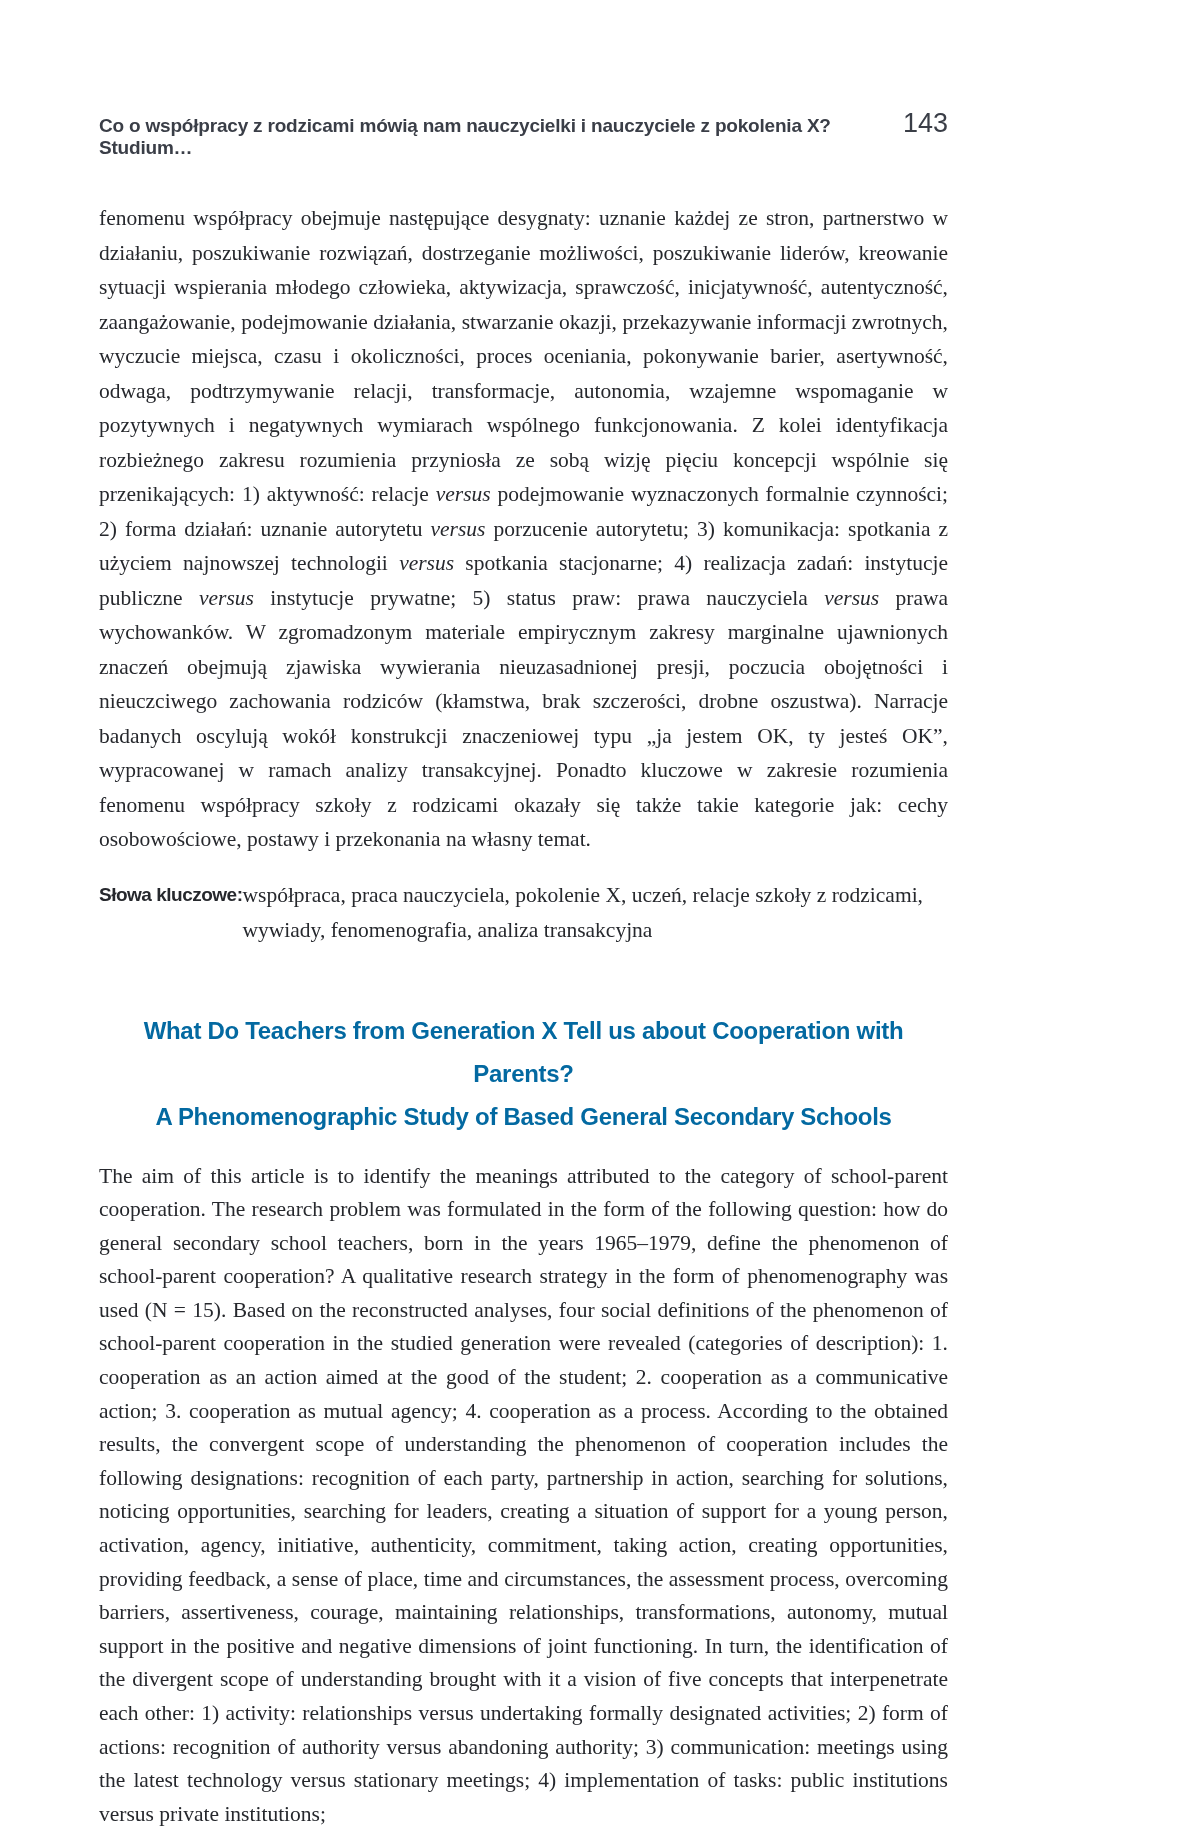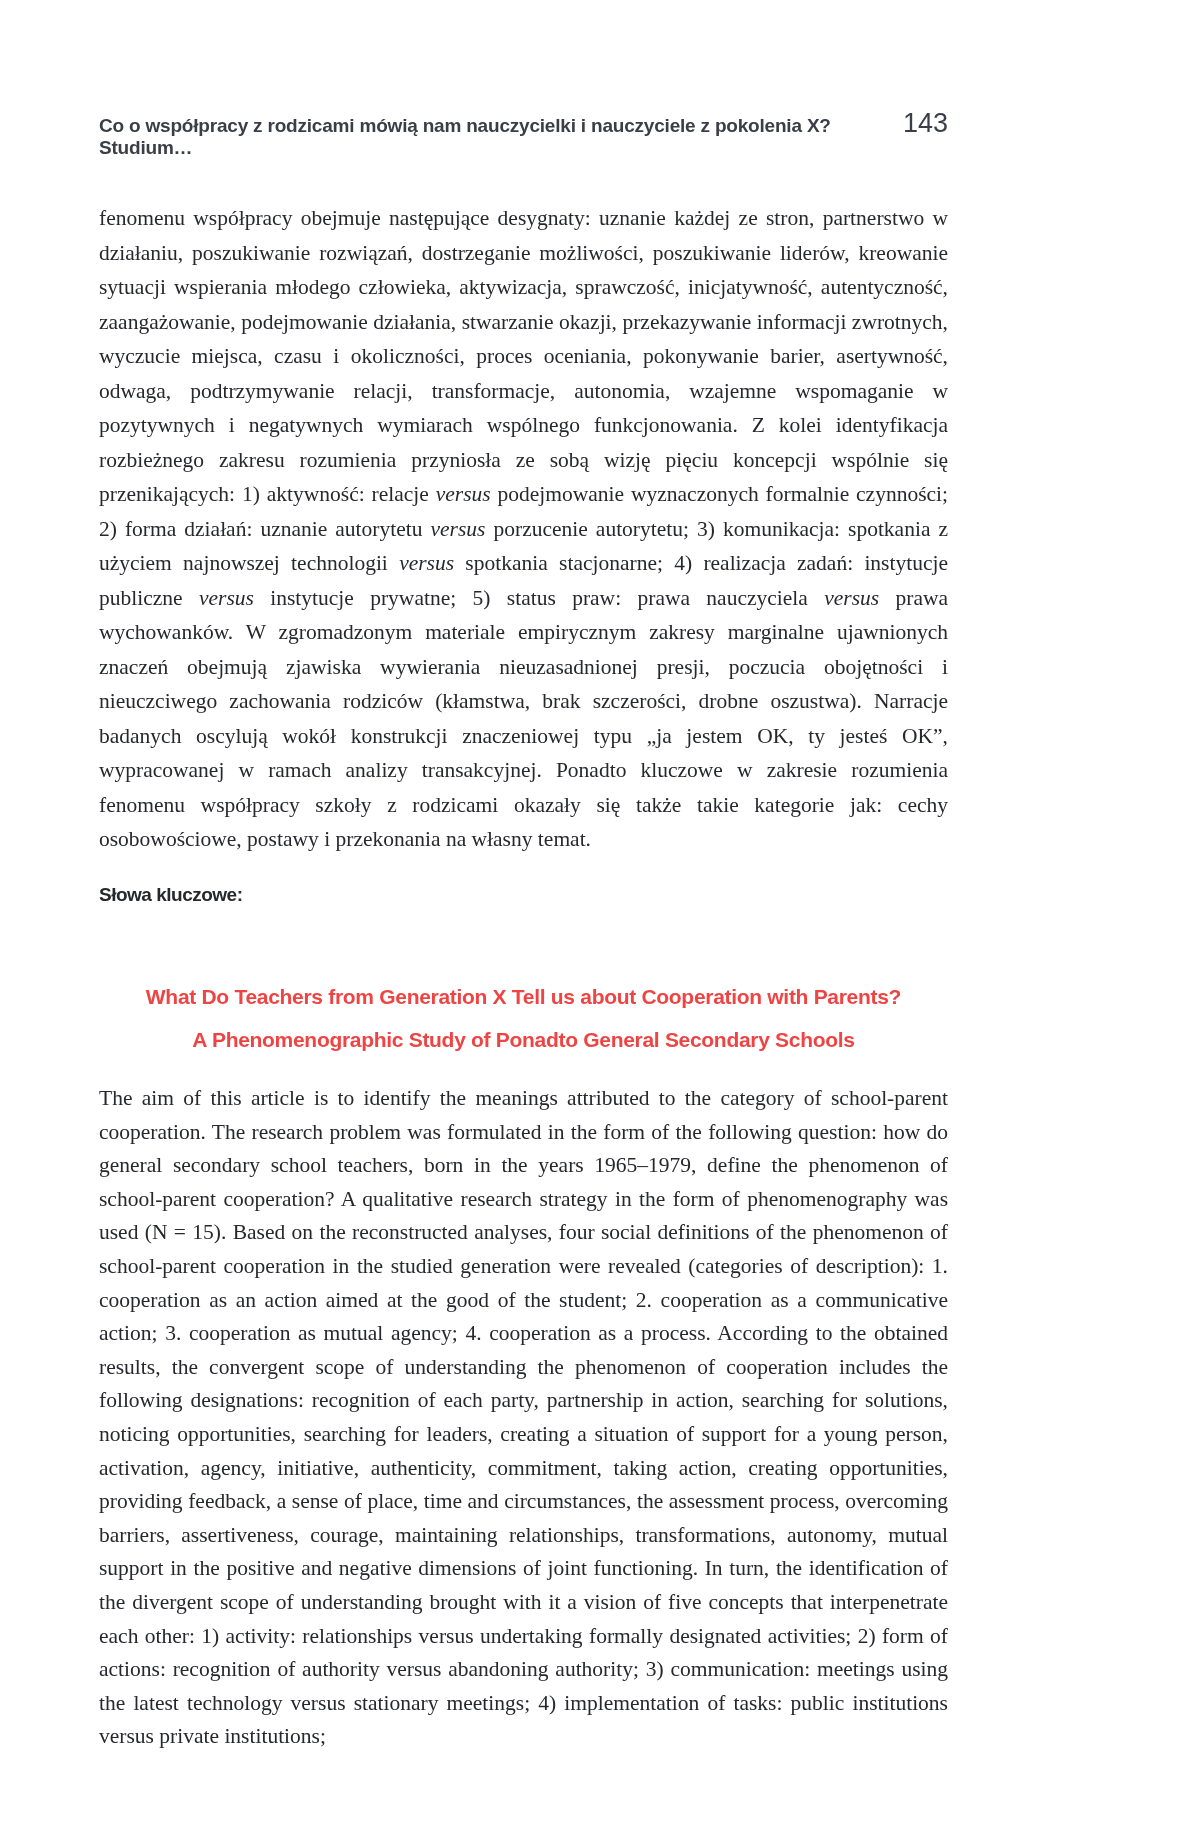--- a/index.html
+++ b/index.html
@@ -69,23 +69,23 @@
     font-family: "Liberation Serif", "DejaVu Serif", serif;
     font-size: 21.5px;
     line-height: 34.5px;
     text-align: left;
   }
   .en-title {
     margin-top: 62px;
     text-align: center;
     font-family: "Liberation Sans", sans-serif;
     font-weight: 700;
-    font-size: 21px;
+    font-size: 24px;
     line-height: 43px;
-    color: #ef4444;
+    color: #0369a1;
     letter-spacing: -0.3px;
   }
   .abstract-en {
     line-height: 33.6px;
   }
   em { font-style: italic; margin-top: 35px; }
 </style>
 </head>
 <body>
 
@@ -93,22 +93,23 @@
 
   <div class="running-header">
     <span class="rh-title">Co o współpracy z rodzicami mówią nam nauczycielki i nauczyciele z pokolenia X? Studium…</span>
     <span class="rh-page">143</span>
   </div>
 
   <p class="body-text abstract-pl" lang="pl">fenomenu współpracy obejmuje następujące desygnaty: uznanie każdej ze stron, partnerstwo w działaniu, poszukiwanie rozwiązań, dostrzeganie możliwości, poszukiwanie liderów, kreowanie sytuacji wspierania młodego człowieka, aktywizacja, sprawczość, inicjatywność, autentyczność, zaangażowanie, podejmowanie działania, stwarzanie okazji, przekazywanie informacji zwrotnych, wyczucie miejsca, czasu i okoliczności, proces oceniania, pokonywanie barier, asertywność, odwaga, podtrzymywanie relacji, transformacje, autonomia, wzajemne wspomaganie w pozytywnych i negatywnych wymiarach wspólnego funkcjonowania. Z kolei identyfikacja rozbieżnego zakresu rozumienia przyniosła ze sobą wizję pięciu koncepcji wspólnie się przenikających: 1) aktywność: relacje <em>versus</em> podejmowanie wyznaczonych formalnie czynności; 2) forma działań: uznanie autorytetu <em>versus</em> porzucenie autorytetu; 3) komunikacja: spotkania z użyciem najnowszej technologii <em>versus</em> spotkania stacjonarne; 4) realizacja zadań: instytucje publiczne <em>versus</em> instytucje prywatne; 5) status praw: prawa nauczyciela <em>versus</em> prawa wychowanków. W zgromadzonym materiale empirycznym zakresy marginalne ujawnionych znaczeń obejmują zjawiska wywierania nieuzasadnionej presji, poczucia obojętności i nieuczciwego zachowania rodziców (kłamstwa, brak szczerości, drobne oszustwa). Narracje badanych oscylują wokół konstrukcji znaczeniowej typu „ja jestem OK, ty jesteś OK”, wypracowanej w ramach analizy transakcyjnej. Ponadto kluczowe w zakresie rozumienia fenomenu współpracy szkoły z rodzicami okazały się także takie kategorie jak: cechy osobowościowe, postawy i przekonania na własny temat.</p>
 
   <div class="keywords">
     <span class="kw-label">Słowa kluczowe:</span>
+    <span class="kw-value">współpraca, praca nauczyciela, pokolenie X, uczeń, relacje szkoły z rodzicami, wywiady, fenomenografia, analiza transakcyjna</span>
   </div>
 
   <div class="en-title">
     <div>What Do Teachers from Generation X Tell us about Cooperation with Parents?</div>
-    <div>A Phenomenographic Study of Ponadto General Secondary Schools</div>
+    <div>A Phenomenographic Study of Based General Secondary Schools</div>
   </div>
 
   <p class="body-text abstract-en" lang="en">The aim of this article is to identify the meanings attributed to the category of school-parent cooperation. The research problem was formulated in the form of the following question: how do general secondary school teachers, born in the years 1965–1979, define the phenomenon of school-parent cooperation? A qualitative research strategy in the form of phenomenography was used (N = 15). Based on the reconstructed analyses, four social definitions of the phenomenon of school-parent cooperation in the studied generation were revealed (categories of description): 1. cooperation as an action aimed at the good of the student; 2. cooperation as a communicative action; 3. cooperation as mutual agency; 4. cooperation as a process. According to the obtained results, the convergent scope of understanding the phenomenon of cooperation includes the following designations: recognition of each party, partnership in action, searching for solutions, noticing opportunities, searching for leaders, creating a situation of support for a young person, activation, agency, initiative, authenticity, commitment, taking action, creating opportunities, providing feedback, a sense of place, time and circumstances, the assessment process, overcoming barriers, assertiveness, courage, maintaining relationships, transformations, autonomy, mutual support in the positive and negative dimensions of joint functioning. In turn, the identification of the divergent scope of understanding brought with it a vision of five concepts that interpenetrate each other: 1) activity: relationships versus undertaking formally designated activities; 2) form of actions: recognition of authority versus abandoning authority; 3) communication: meetings using the latest technology versus stationary meetings; 4) implementation of tasks: public institutions versus private institutions;</p>
 
 </div>
 
 </body></html>

